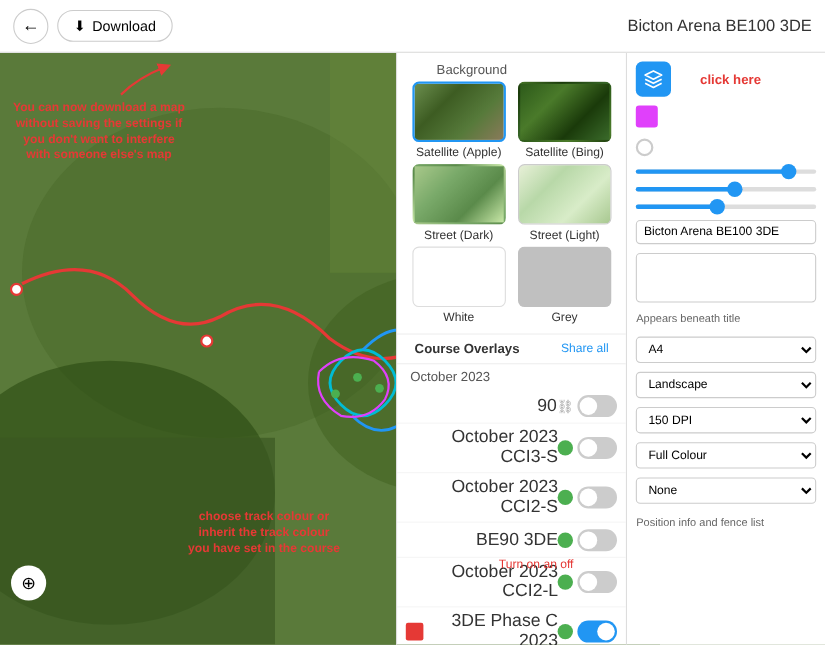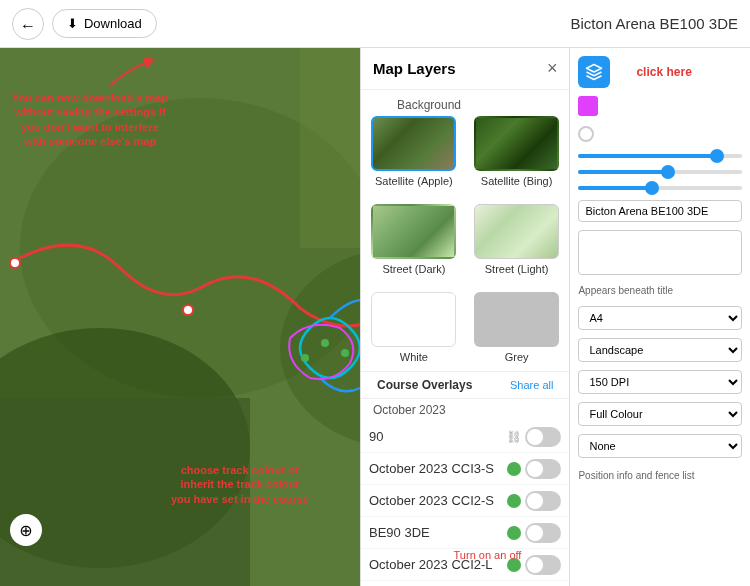--- a/index.html
+++ b/index.html
@@ -70,21 +70,21 @@
     .panel-header {
       display: flex; align-items: center; justify-content: space-between;
       padding: 10px 12px; border-bottom: 1px solid #eee;
     }
     .panel-header-title { font-size: 15px; font-weight: 600; }
     .close-btn { background: transparent; border: none; cursor: pointer; font-size: 18px; color: #666; }
 
     .section-title { padding: 8px 12px 4px; font-size: 12px; color: #555; font-weight: 500; margin-left: 24px; }
 
     
-    .bg-grid { display: grid; grid-template-columns: 1fr 1fr; gap: 17px; padding: 0 10px 8px; }
+    .bg-grid { display: grid; grid-template-columns: 1fr 1fr; gap: 4px; padding: 0 10px 8px; }
     .bg-tile {
       display: flex; flex-direction: column; align-items: center; gap: 4px; cursor: pointer;
     }
     .bg-tile-img {
       width: 85px; height: 55px; border-radius: 6px; border: 2px solid transparent; overflow: hidden;
     }
     .bg-tile-img.selected { border-color: #2196F3; }
     .bg-tile-label { font-size: 11px; color: #333; }
 
     
@@ -106,21 +106,21 @@
       padding: 6px 16px; border-top: 1px solid #eee; border-bottom: 1px solid #eee;
     }
     .overlays-title { font-size: 12px; font-weight: 600; color: #333; }
     .hide-all-btn { font-size: 11px; color: #2196F3; background: none; border: none; cursor: pointer; }
 
     .month-label { padding: 4px 12px; font-size: 12px; color: #555; font-weight: 500; }
 
     .overlay-row {
       display: flex; align-items: center; padding: 4px 8px; border-bottom: 1px solid #f5f5f5; min-height: 32px;
     }
-    .overlay-name { flex: 1; font-size: 13px; color: #333; }
+    .overlay-name { flex: 1; font-size: 16px; color: #333; text-align: right; }
     .overlay-icons { display: flex; align-items: center; gap: 4px; }
     .link-icon { font-size: 12px; color: #999; }
     .green-dot { width: 14px; height: 14px; border-radius: 50%; background: #4CAF50; display: inline-block; }
 
     
     .toggle {
       width: 36px; height: 20px; border-radius: 10px; border: none; cursor: pointer; position: relative;
       transition: background 0.2s;
     }
     .toggle.on { background: #2196F3; }
@@ -238,24 +238,20 @@
     <div class="annotation-bottom">
       <div class="ann-text">choose track colour or inherit the track colour you have set in the course</div>
     </div>
 
     <div class="location-btn">⊕</div>
   </div>
 </div>
 
 <div class="panel">
   <div class="panel-main">
-    <div class="panel-header">
-      <span class="panel-header-title">Map Layers</span>
-      <button class="close-btn">×</button>
-    </div>
 
     <div class="section-title">Background</div>
 
     <div class="bg-grid">
 
       <div class="bg-tile">
         <div class="bg-tile-img selected sat-apple"></div>
         <span class="bg-tile-label">Satellite (Apple)</span>
       </div>
 

